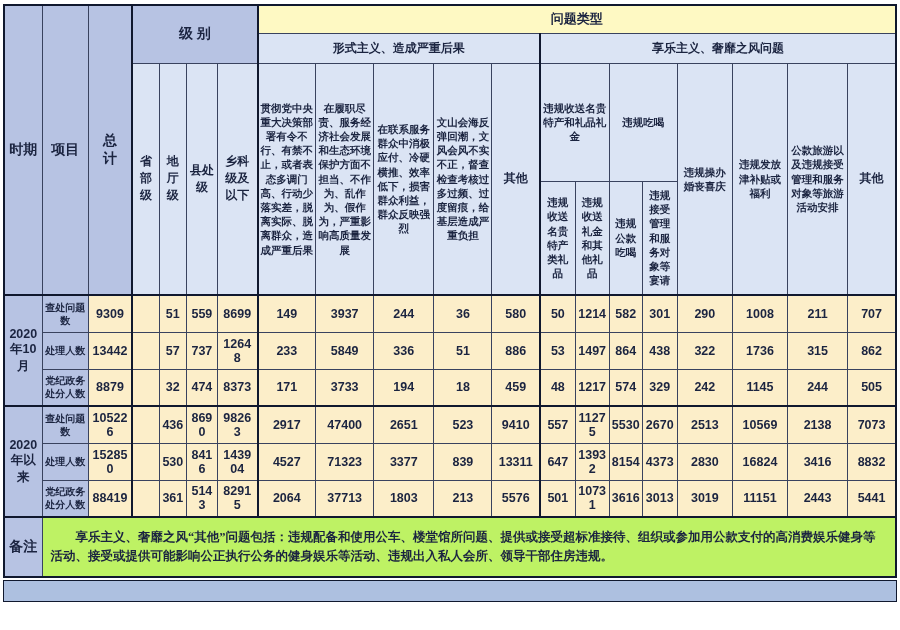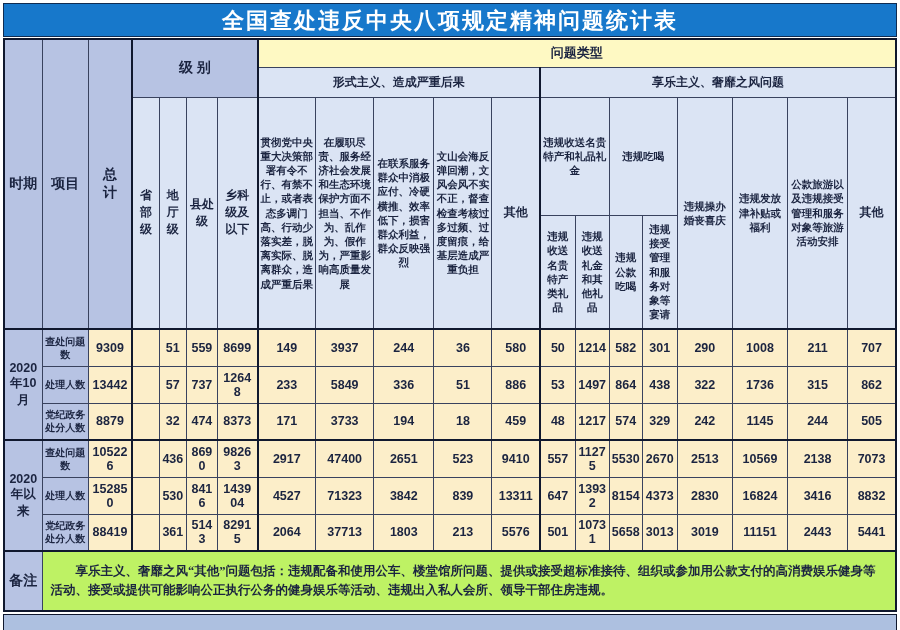--- a/index.html
+++ b/index.html
@@ -48,21 +48,20 @@
     background: #adc0e0; border: 1px solid #10182e;
     display: flex; justify-content: space-between; align-items: center;
     padding: 0 6px; font-size: 13px; font-weight: bold; color: #0c2a5a;
   }
 </style>
 </head>
 <body>
 
 <div class="page">
 
-  <div class="title-bar">全国查处违反中央八项规定精神问题统计表</div>
 
   <table class="stat-table">
     <colgroup>
       <col style="width:38px">
         <col style="width:46px">
         <col style="width:44px">
       <col style="width:27px">
         <col style="width:27px">
         <col style="width:31px">
         <col style="width:40px">
@@ -210,21 +209,21 @@
       </tr>
       <tr class="datarow">
         <td class="rl">处理人数</td>
         <td class="d">152850</td>
         <td class="d bl"></td>
         <td class="d">530</td>
         <td class="d">8416</td>
         <td class="d">143904</td>
         <td class="d bl">4527</td>
         <td class="d">71323</td>
-        <td class="d">3842</td>
+        <td class="d">3377</td>
         <td class="d">839</td>
         <td class="d">13311</td>
         <td class="d bl">647</td>
         <td class="d">13932</td>
         <td class="d">8154</td>
         <td class="d">4373</td>
         <td class="d">2830</td>
         <td class="d">16824</td>
         <td class="d">3416</td>
         <td class="d">8832</td>
@@ -236,21 +235,21 @@
         <td class="d">361</td>
         <td class="d">5143</td>
         <td class="d">82915</td>
         <td class="d bl">2064</td>
         <td class="d">37713</td>
         <td class="d">1803</td>
         <td class="d">213</td>
         <td class="d">5576</td>
         <td class="d bl">501</td>
         <td class="d">10731</td>
-        <td class="d">5658</td>
+        <td class="d">3616</td>
         <td class="d">3013</td>
         <td class="d">3019</td>
         <td class="d">11151</td>
         <td class="d">2443</td>
         <td class="d">5441</td>
       </tr>
       <tr class="gs remarkrow">
         <td class="hd">备注</td>
         <td class="remark" colspan="19">享乐主义、奢靡之风“其他”问题包括：违规配备和使用公车、楼堂馆所问题、提供或接受超标准接待、组织或参加用公款支付的高消费娱乐健身等活动、接受或提供可能影响公正执行公务的健身娱乐等活动、违规出入私人会所、领导干部住房违规。</td>
       </tr>

